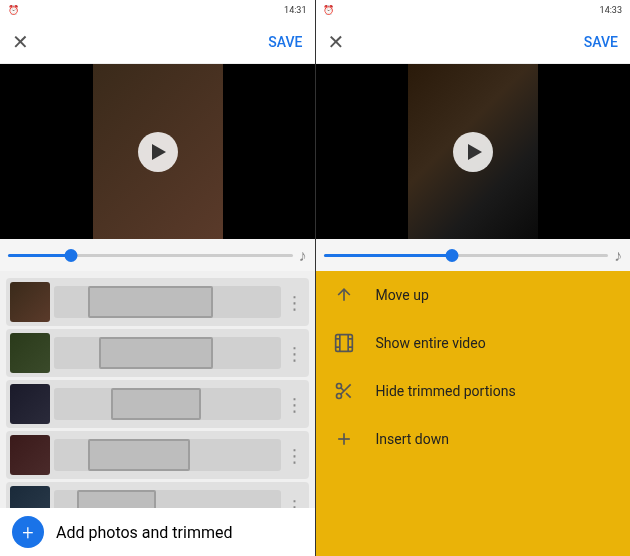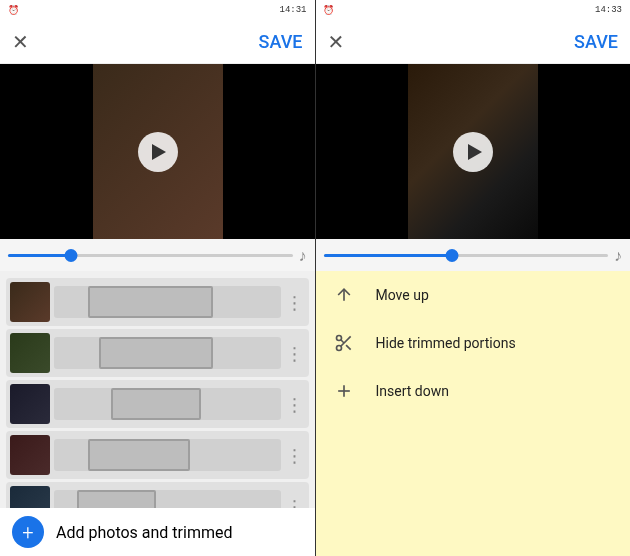--- a/index.html
+++ b/index.html
@@ -27,21 +27,21 @@
       background: #fff;
       display: flex;
       align-items: center;
       justify-content: space-between;
       padding: 0 8px;
       font-size: 9px;
       color: #333;
     }
 
     .status-bar-left { display: flex; align-items: center; gap: 3px; }
-    .status-bar-right { display: flex; align-items: center; gap: 2px; font-size: 9px; font-family: Liberation Mono, monospace; }
+    .status-bar-right { display: flex; align-items: center; gap: 2px; font-size: 9px; }
 
     .top-bar {
       height: 44px;
       background: #fff;
       display: flex;
       align-items: center;
       justify-content: space-between;
       padding: 0 12px;
       border-bottom: 1px solid #eee;
     }
@@ -230,21 +230,21 @@
       width: 315px;
       height: 175px;
     }
 
     .right-panel .video-thumb {
       background: linear-gradient(135deg, #2a2a3a 0%, #3a3a4a 30%, #1a1a2a 70%, #0a0a1a 100%);
     }
 
     .context-menu {
       flex: 1;
-      background: #fef9c3;
+      background: #eab308;
       overflow-y: auto;
       text-align: center;
     }
 
     .menu-item {
       display: flex;
       align-items: center;
       height: 48px;
       padding: 0 16px;
       gap: 20px;
@@ -268,21 +268,21 @@
     }
 
     .close-btn {
       color: #555;
       font-size: 20px;
       cursor: pointer;
     }
 
     .save-btn {
       color: #1a73e8;
-      font-size: 18px;
+      font-size: 14px;
       font-weight: 500;
       cursor: pointer;
     }
 
     .divider {
       width: 1px;
       height: 556px;
       background: #333;
     }
 
@@ -409,20 +409,34 @@
       <div class="menu-icon">
         <svg class="icon-svg" viewBox="0 0 24 24" fill="none" stroke="#555" stroke-width="2">
           <line x1="12" y1="19" x2="12" y2="5"></line>
           <polyline points="5 12 12 5 19 12"></polyline>
         </svg>
       </div>
       <span class="menu-label">Move up</span>
     </div>
 
 
+    <div class="menu-item">
+      <div class="menu-icon">
+        <svg class="icon-svg" viewBox="0 0 24 24" fill="none" stroke="#555" stroke-width="2">
+          <rect x="2" y="2" width="20" height="20" rx="2"></rect>
+          <line x1="7" y1="2" x2="7" y2="22"></line>
+          <line x1="17" y1="2" x2="17" y2="22"></line>
+          <line x1="2" y1="7" x2="7" y2="7"></line>
+          <line x1="17" y1="7" x2="22" y2="7"></line>
+          <line x1="2" y1="17" x2="7" y2="17"></line>
+          <line x1="17" y1="17" x2="22" y2="17"></line>
+        </svg>
+      </div>
+      <span class="menu-label">Show entire video</span>
+    </div>
 
     <div class="menu-item">
       <div class="menu-icon">
         <svg class="icon-svg" viewBox="0 0 24 24" fill="none" stroke="#555" stroke-width="2">
           <circle cx="6" cy="6" r="3"></circle>
           <circle cx="6" cy="18" r="3"></circle>
           <line x1="20" y1="4" x2="8.12" y2="15.88"></line>
           <line x1="14.47" y1="14.48" x2="20" y2="20"></line>
           <line x1="8.12" y1="8.12" x2="12" y2="12"></line>
         </svg>

